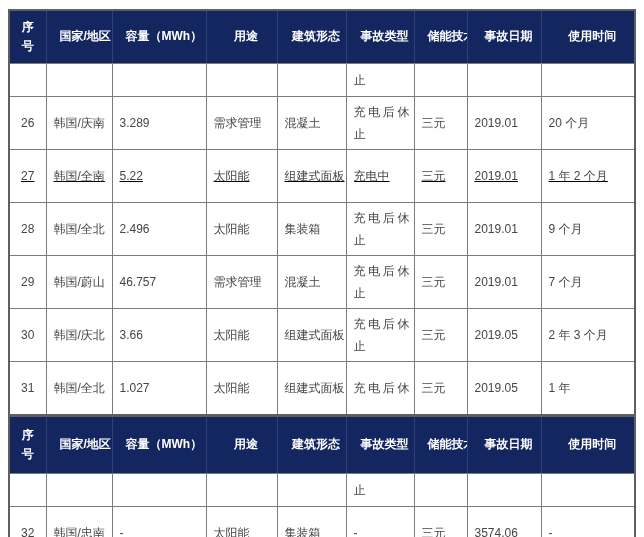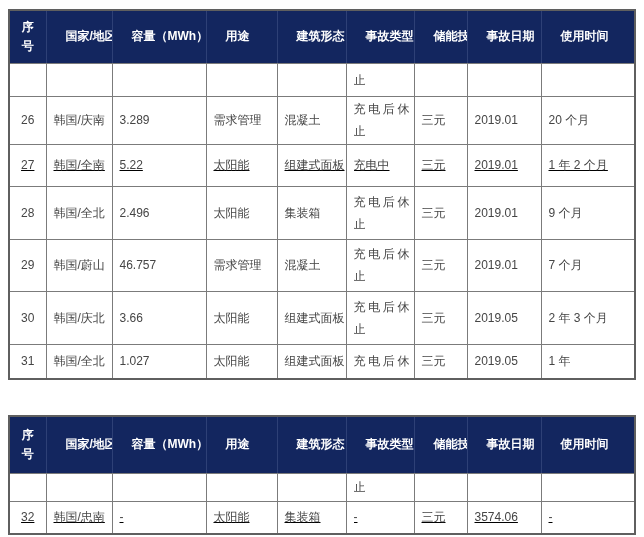--- a/index.html
+++ b/index.html
@@ -40,23 +40,23 @@
   col.c5 { width: 68px; }
   col.c6 { width: 53px; }
   col.c7 { width: 74px; }
   col.c8 { width: 94px; }
 
   thead th {
     background: var(--header-bg);
     color: var(--header-text);
     font-size: 12px;
     font-weight: bold;
-    text-align: left;
+    text-align: center;
     vertical-align: middle;
-    padding: 0 4px 0 19px;
+    padding: 0 4px 0 13px;
     border: 1px solid var(--header-line);
     border-bottom: 1px solid var(--grid-line);
     white-space: nowrap;
     overflow: hidden;
     line-height: 19px;
   }
   thead th.c0 {
     text-align: center;
     padding: 0 11px;
     white-space: normal;
@@ -68,21 +68,21 @@
   tbody td {
     border: 1px solid var(--grid-line);
     color: var(--body-text);
     font-size: 12px;
     vertical-align: middle;
     padding: 0 4px 0 7px;
     white-space: nowrap;
     overflow: hidden;
     line-height: 20px;
   }
-  tbody td.c0 { text-align: center; padding: 0 2px; }
+  tbody td.c0 { text-align: center; padding: 16px 2px; }
   tbody td.wrap { white-space: normal; }
   tbody td.wrap .cw {
     text-align: justify;
     text-justify: inter-character;
     line-height: 22px;
     overflow: hidden;
   }
   
   #t1 tbody tr:nth-child(7) td.wrap .cw {
     max-height: 22px;

